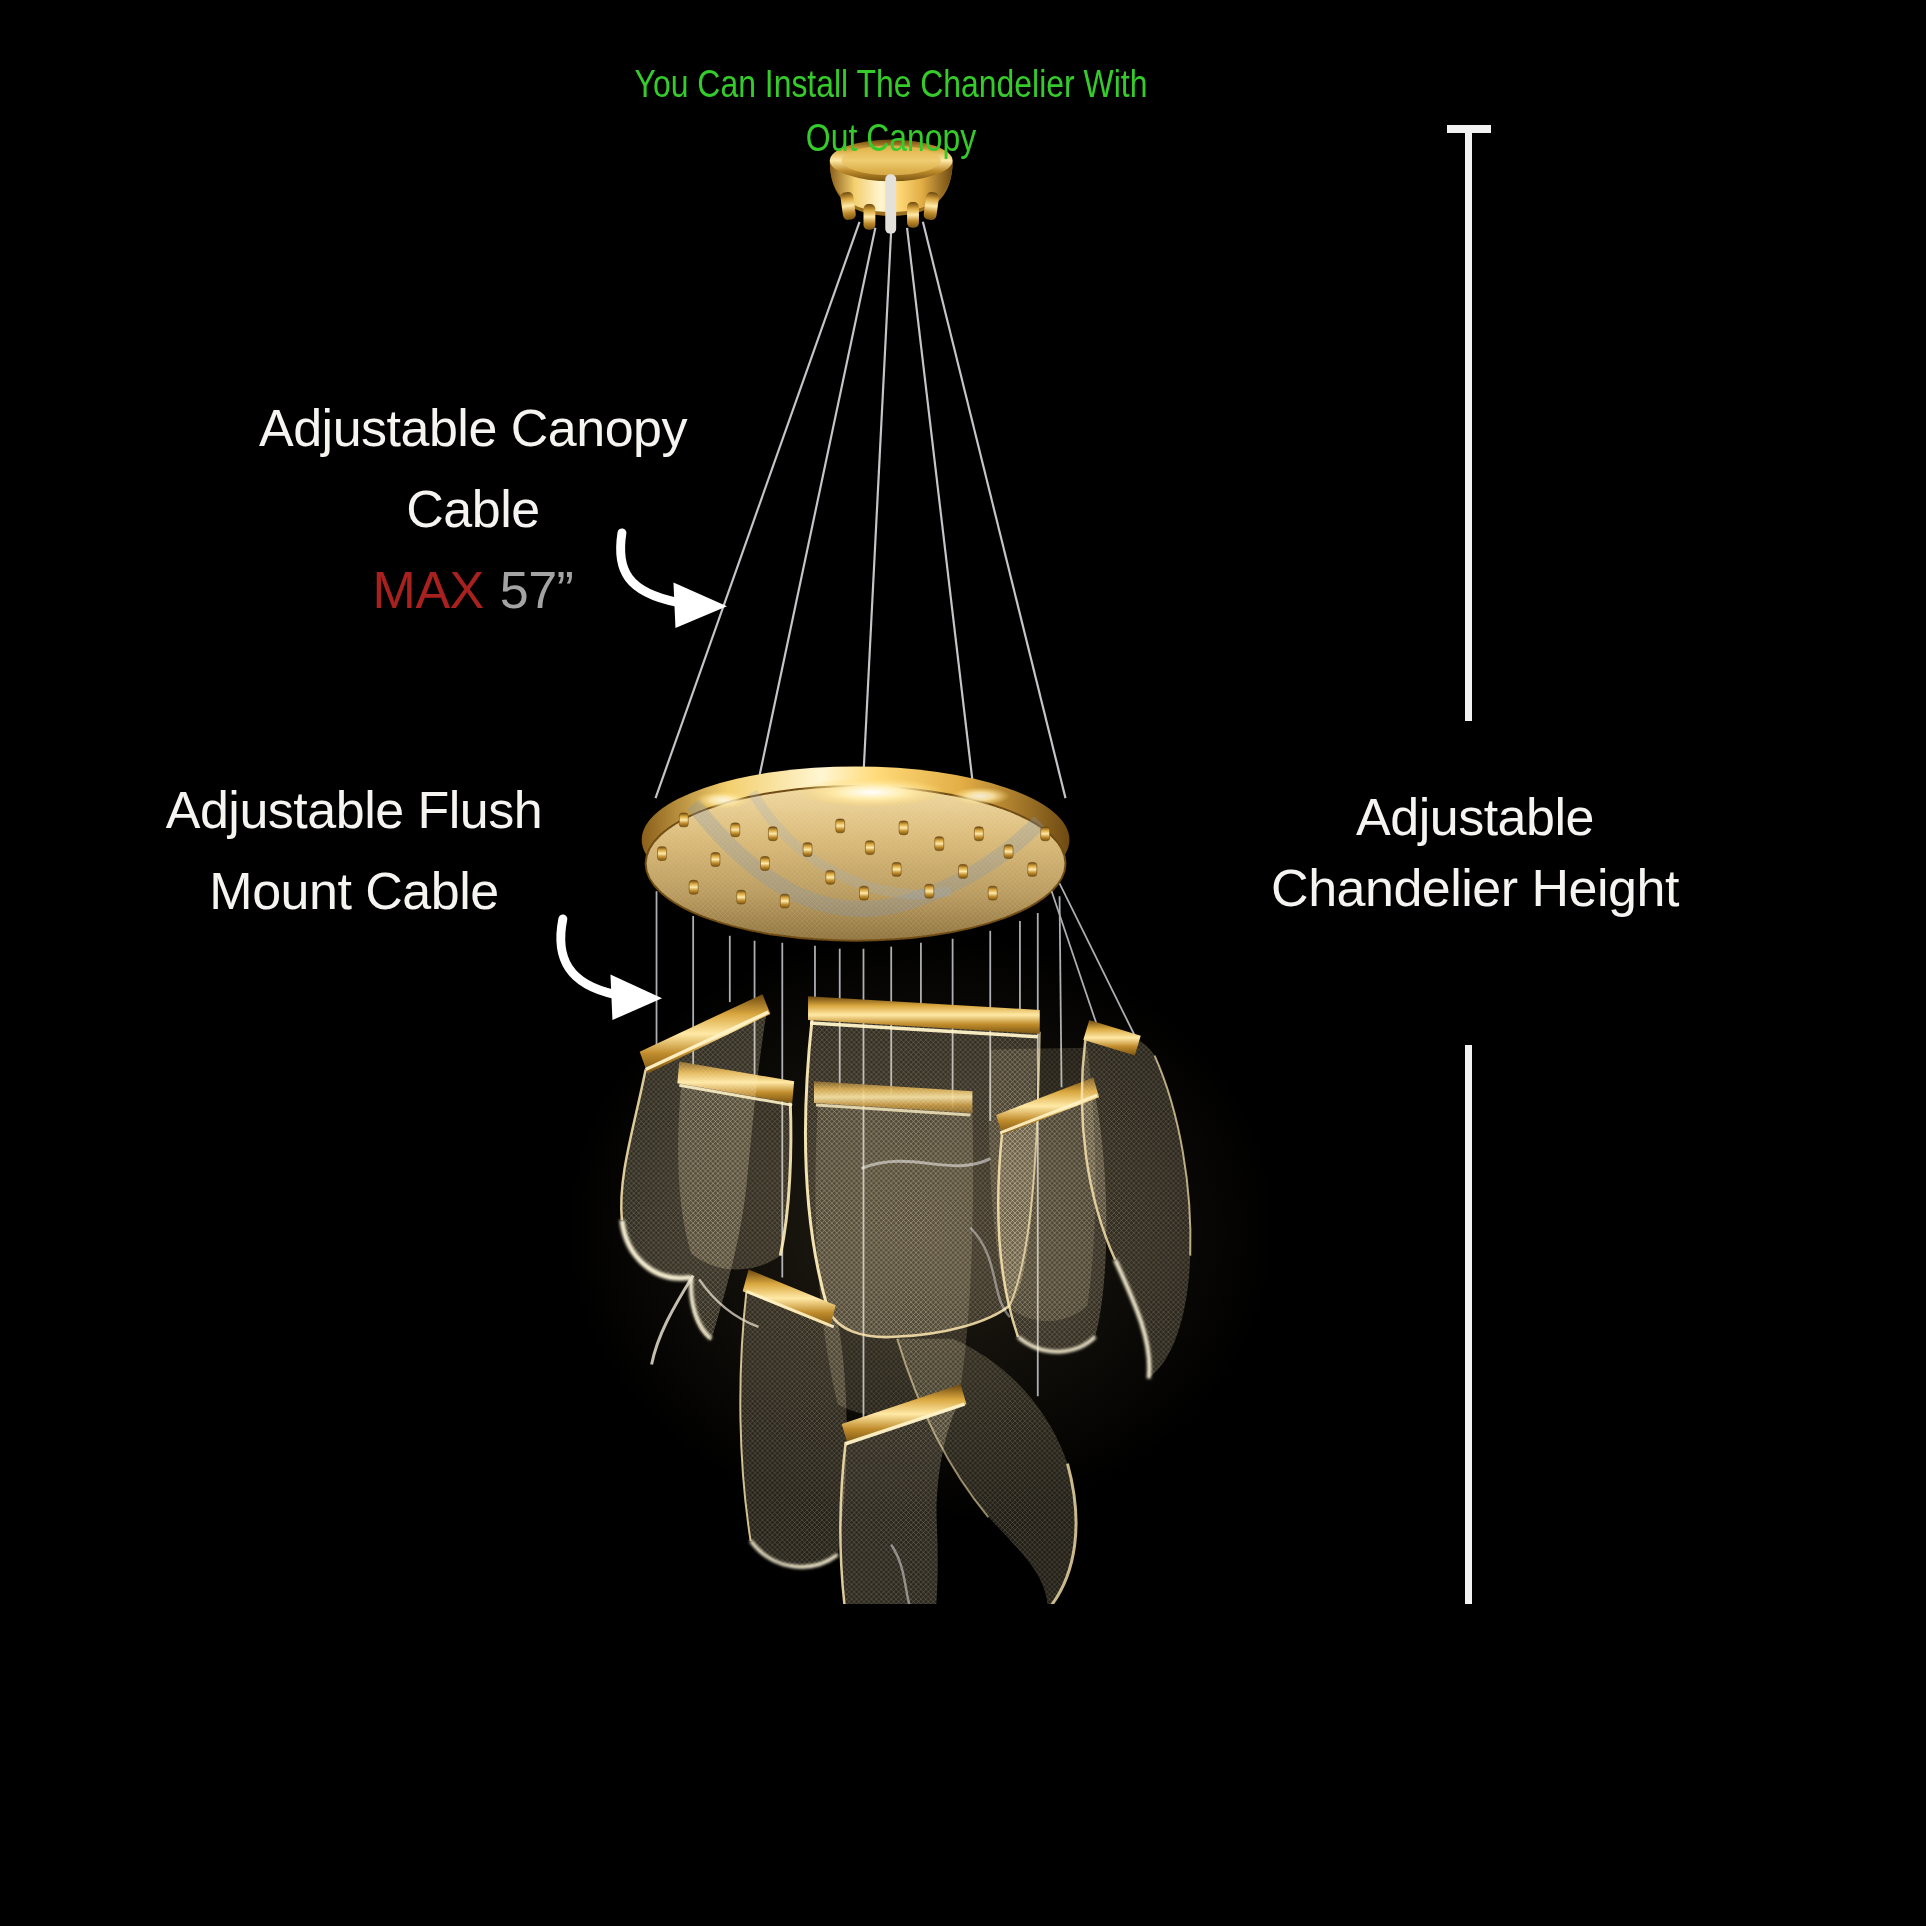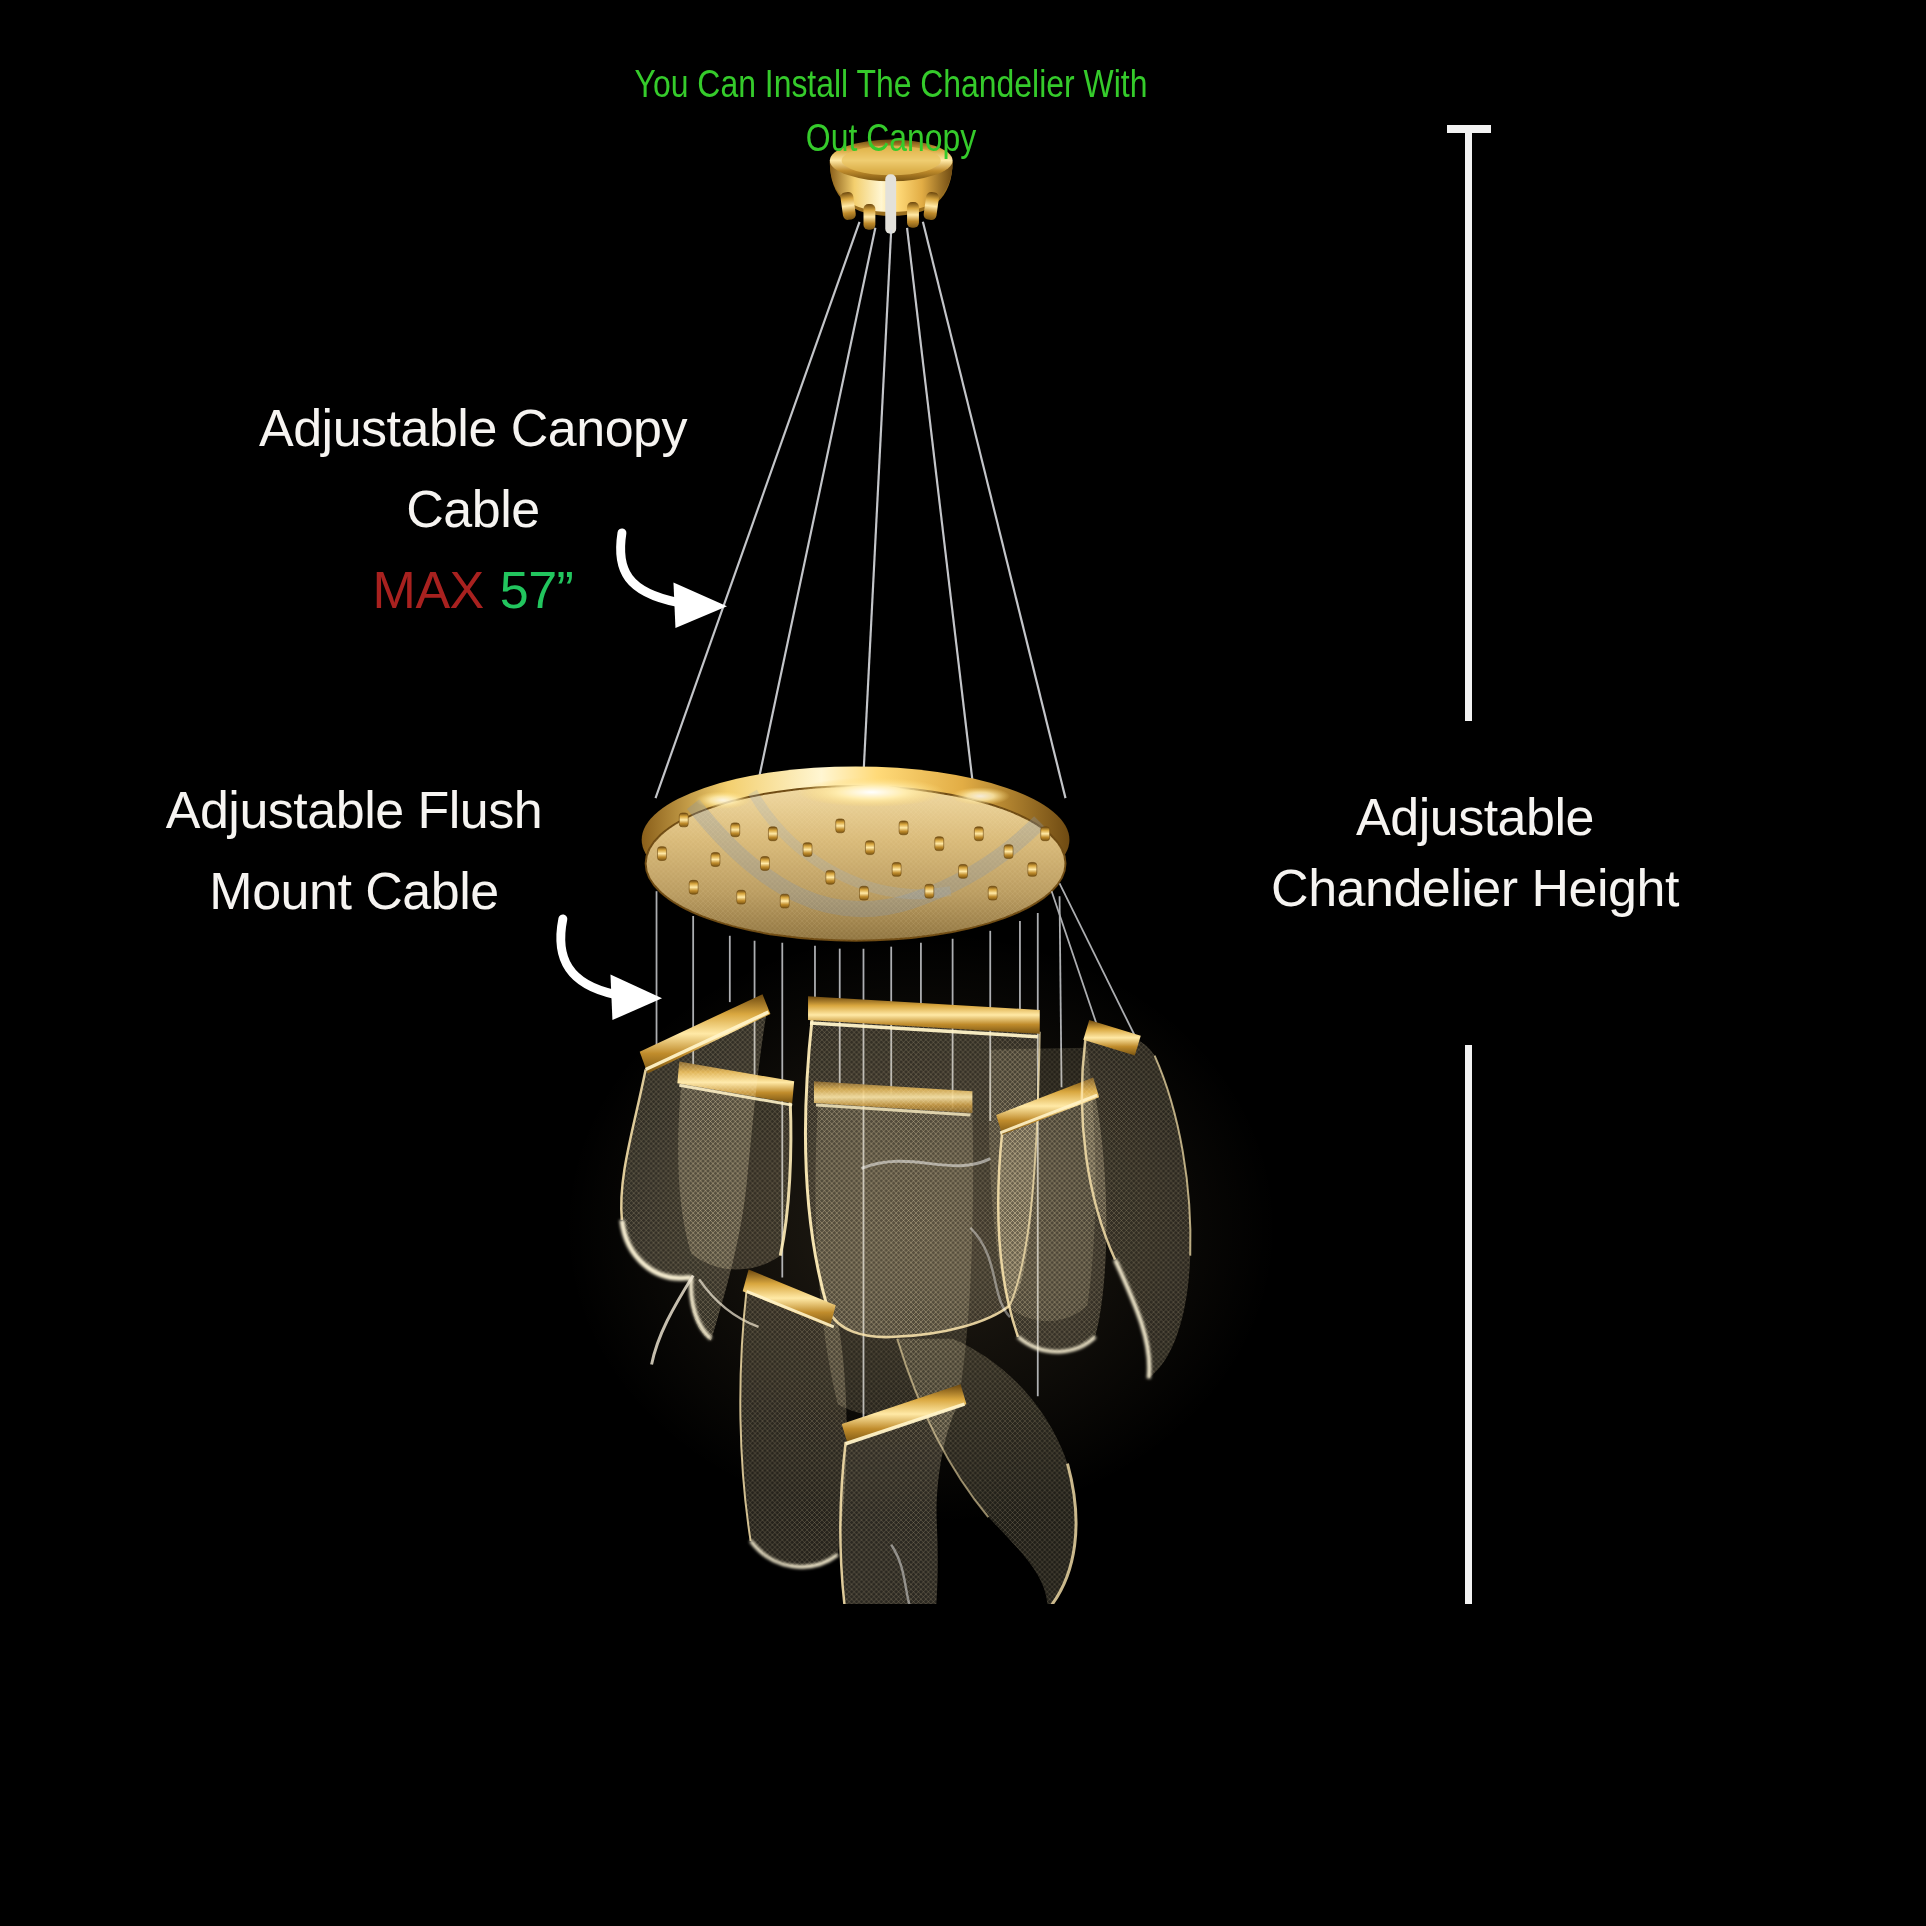--- a/index.html
+++ b/index.html
@@ -5,21 +5,21 @@
   html,body{margin:0;padding:0;background:#000;}
   #stage{position:relative;width:1927px;height:1604px;background:#000;overflow:hidden;
          font-family:"Liberation Sans","DejaVu Sans",sans-serif;}
   
   .note{position:absolute;left:495px;top:57px;width:792px;text-align:center;
         color:#35cb2b;font-size:38px;line-height:54px;font-weight:500;
         transform:scaleX(.84);transform-origin:center top;}
   .label{position:absolute;text-align:center;color:#f6f4f1;font-size:52px;
          line-height:81px;font-weight:400;letter-spacing:-0.5px;}
   .label .max{color:#a8211f;margin-right:16px;}
-  .label .val{color:#22c55e;}
+  .label .val{color:#a3a3a3;}
   #label-height{line-height:71px;}
   #label-height .max{color:#c92d27;}
   
   .dim{position:absolute;background:#f2f2f2;}
   .dim-text{position:absolute;color:#f97316;font-size:61px;font-weight:500;
             text-align:center;}
   
   .art{position:absolute;left:0;top:0;}
 </style>
 </head>

